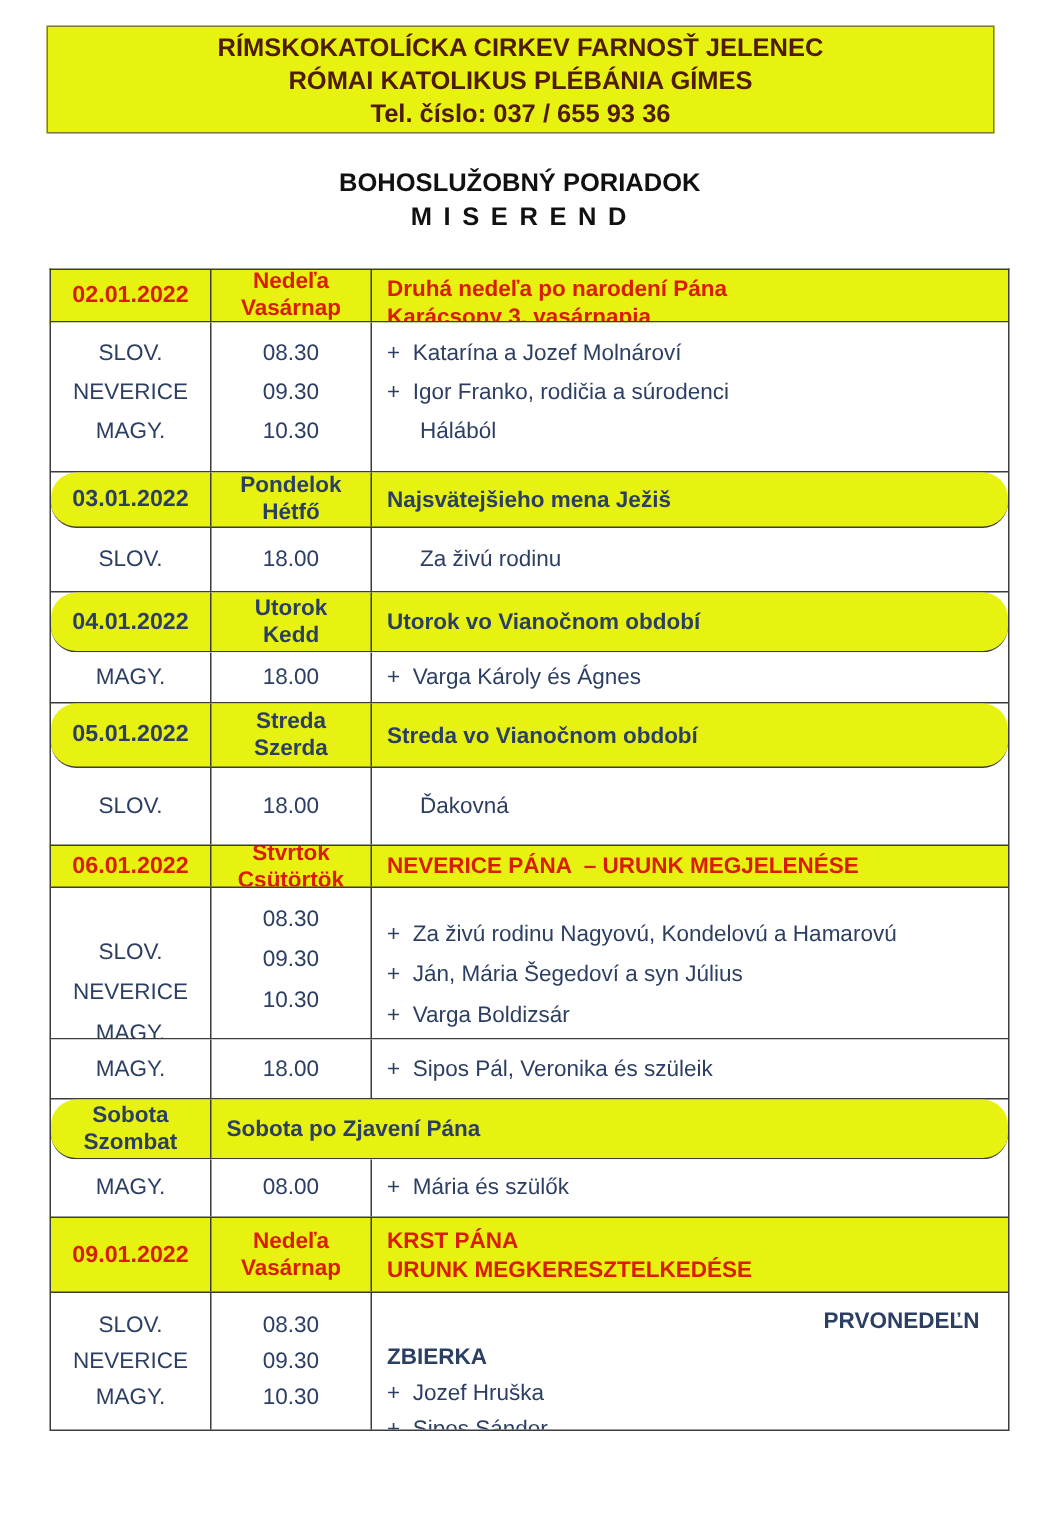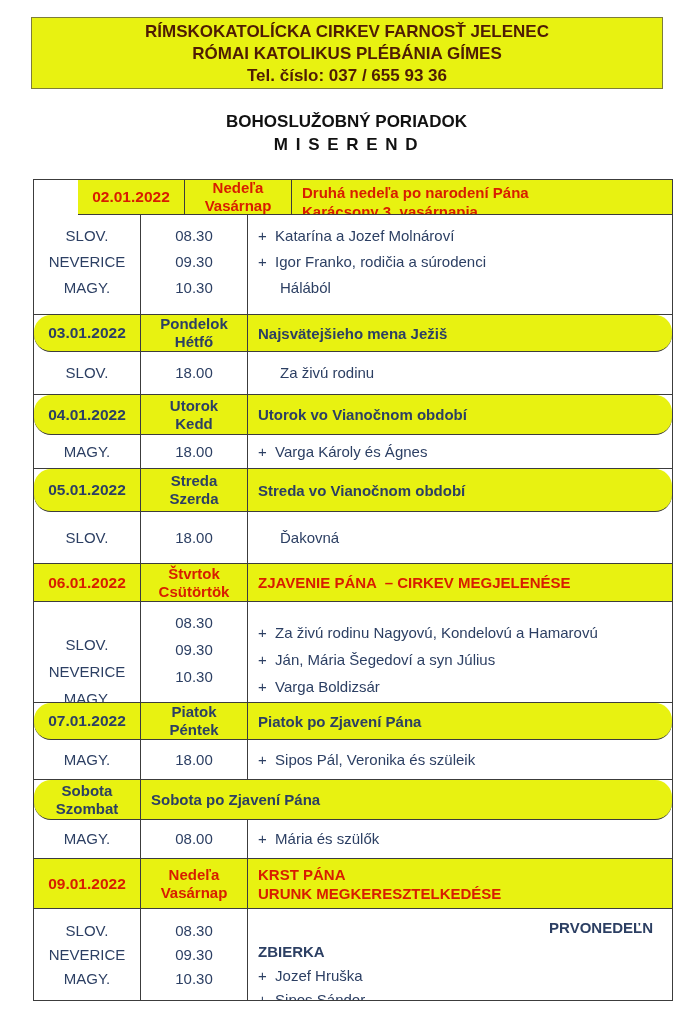--- a/index.html
+++ b/index.html
@@ -85,21 +85,21 @@
     <div>RÓMAI KATOLIKUS PLÉBÁNIA GÍMES</div>
     <div>Tel. číslo: 037 / 655 93 36</div>
   </div>
 
   <div class="doc-title">
     <div>BOHOSLUŽOBNÝ PORIADOK</div>
     <div class="spaced">M I S E R E N D</div>
   </div>
 
   <div class="schedule-table" id="schedule-table">
-      <div class="row day accent-red clip" style="height: 35px; margin-left: 44px;">
+      <div class="row day accent-red clip" style="height: 35px;">
         <div class="cell c1">
           <div>02.01.2022</div>
         </div>
         <div class="cell c2">
           <div>Nedeľa</div>
           <div>Vasárnap</div>
         </div>
         <div class="cell c3">
           <div class="dline">Druhá nedeľa po narodení Pána</div>
           <div class="dline">Karácsony 3. vasárnapja</div>
@@ -196,30 +196,30 @@
         </div>
         <div class="cell c2">
           <div>18.00</div>
         </div>
         <div class="cell c3">
           <div class="iline">
             <span class="main indent">Ďakovná</span>
           </div>
         </div>
       </div>
-      <div class="row day accent-red" style="height: 38px;">
+      <div class="row day accent-red" style="height: 28px;">
         <div class="cell c1">
           <div>06.01.2022</div>
         </div>
         <div class="cell c2">
           <div>Štvrtok</div>
           <div>Csütörtök</div>
         </div>
         <div class="cell c3">
-          <div class="dline">ZJAVENIE PÁNA  – CIRKEV MEGJELENÉSE</div>
+          <div class="dline">NEVERICE PÁNA  – URUNK MEGJELENÉSE</div>
         </div>
       </div>
       <div class="row mass top" style="height: 101px;">
         <div class="cell c1" style="padding-top: 29px; line-height: 27px;">
           <div>SLOV.</div>
           <div>NEVERICE</div>
           <div>MAGY.</div>
         </div>
         <div class="cell c2" style="padding-top: 7px; line-height: 27px;">
           <div>08.30</div>
@@ -231,32 +231,20 @@
             <span class="main">+  Za živú rodinu Nagyovú, Kondelovú a Hamarovú</span>
           </div>
           <div class="iline">
             <span class="main">+  Ján, Mária Šegedoví a syn Július</span>
           </div>
           <div class="iline">
             <span class="main">+  Varga Boldizsár</span>
           </div>
         </div>
       </div>
-      <div class="row day accent-navy" style="height: 37px;">
-        <div class="cell c1">
-          <div>07.01.2022</div>
-        </div>
-        <div class="cell c2">
-          <div>Piatok</div>
-          <div>Péntek</div>
-        </div>
-        <div class="cell c3">
-          <div class="dline">Piatok po Zjavení Pána</div>
-        </div>
-      </div>
       <div class="row mass" style="height: 40px;">
         <div class="cell c1">
           <div>MAGY.</div>
         </div>
         <div class="cell c2">
           <div>18.00</div>
         </div>
         <div class="cell c3">
           <div class="iline">
             <span class="main">+  Sipos Pál, Veronika és szüleik</span>

